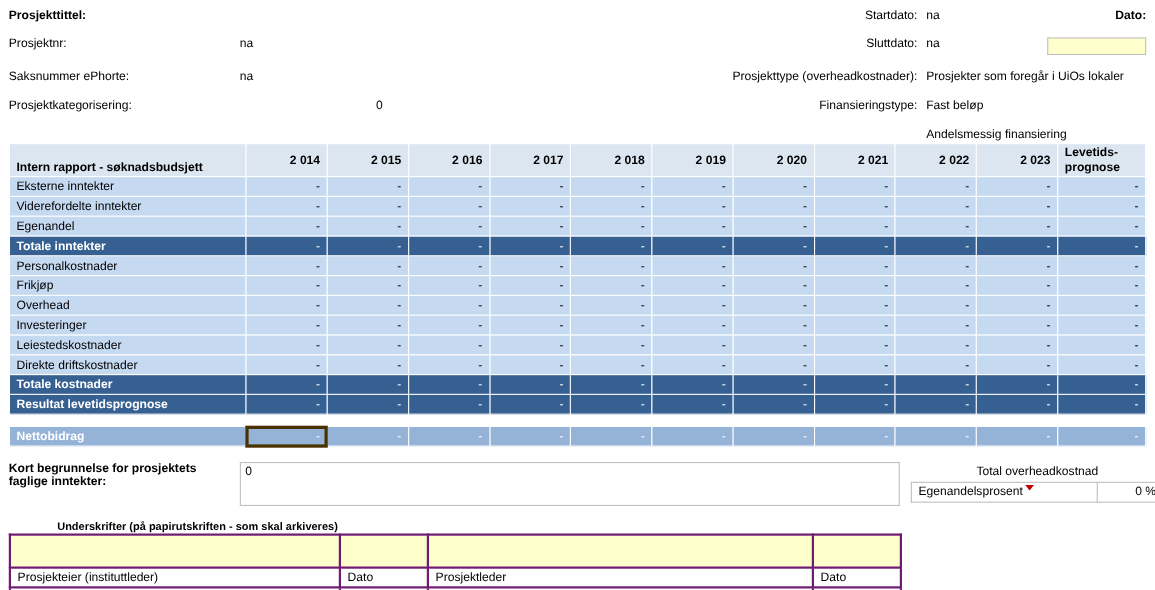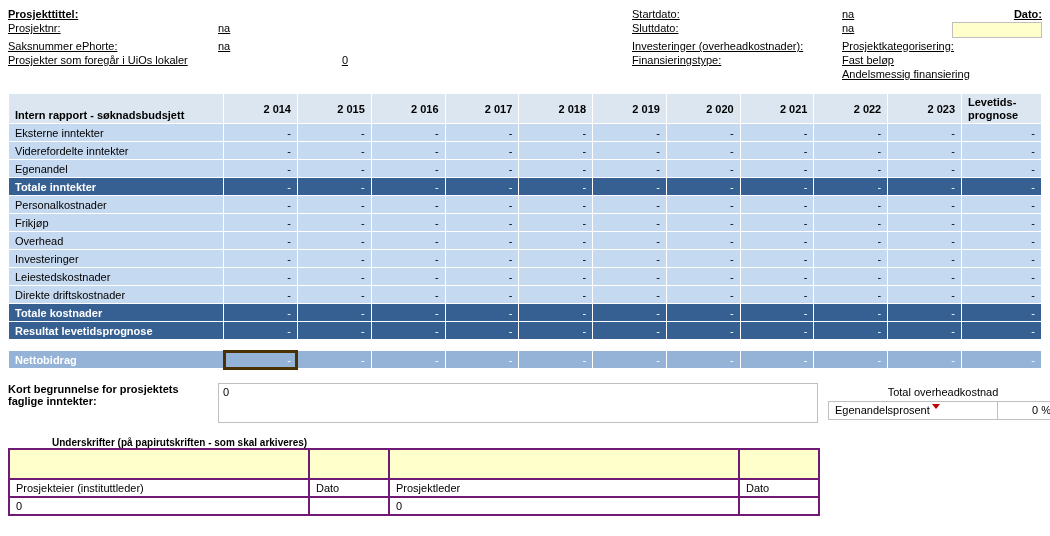--- a/index.html
+++ b/index.html
@@ -8,32 +8,31 @@
     font-size: 11px;
     margin: 0;
     padding: 8px;
     color: #000;
     background: #fff;
     width: 1050px;
   }
   .header-grid {
     display: grid;
     grid-template-columns: 210px 150px 1fr 210px 200px;
-    row-gap: 2px;
-    margin-bottom: 13px;
-    text-decoration: underline;
+    row-gap: 14px;
+    margin-bottom: 2px;
   }
   .hbold { font-weight: bold; }
   .yellow-input {
     background: #ffffcc;
     border: 1px solid #bfbfbf;
     height: 16px;
     width: 90px;
   }
-  .hright { padding-right: 8px; }
+  .hright { text-align: right; padding-right: 8px; }
   .budget-table {
     border-collapse: collapse;
     width: 100%;
     table-layout: fixed;
   }
   .budget-table th, .budget-table td {
     border: 1px solid #fff;
     padding: 2px 6px;
     height: 18px;
   }
@@ -132,24 +131,24 @@
   <div></div>
   <div class="hright">Sluttdato:</div>
   <div style="display:flex;">
     <span>na</span>
     <span class="yellow-input" style="margin-left:auto;"></span>
   </div>
 
   <div>Saksnummer ePhorte:</div>
   <div>na</div>
   <div></div>
-  <div class="hright">Investeringer (overheadkostnader):</div>
+  <div class="hright">Prosjekttype (overheadkostnader):</div>
+  <div>Prosjekter som foregår i UiOs lokaler</div>
+
   <div>Prosjektkategorisering:</div>
-
-  <div>Prosjekter som foregår i UiOs lokaler</div>
   <div style="text-align:right; padding-right:20px;">0</div>
   <div></div>
   <div class="hright">Finansieringstype:</div>
   <div>Fast beløp</div>
 
   <div></div>
     <div></div>
     <div></div>
     <div></div>
   <div>Andelsmessig finansiering</div>

